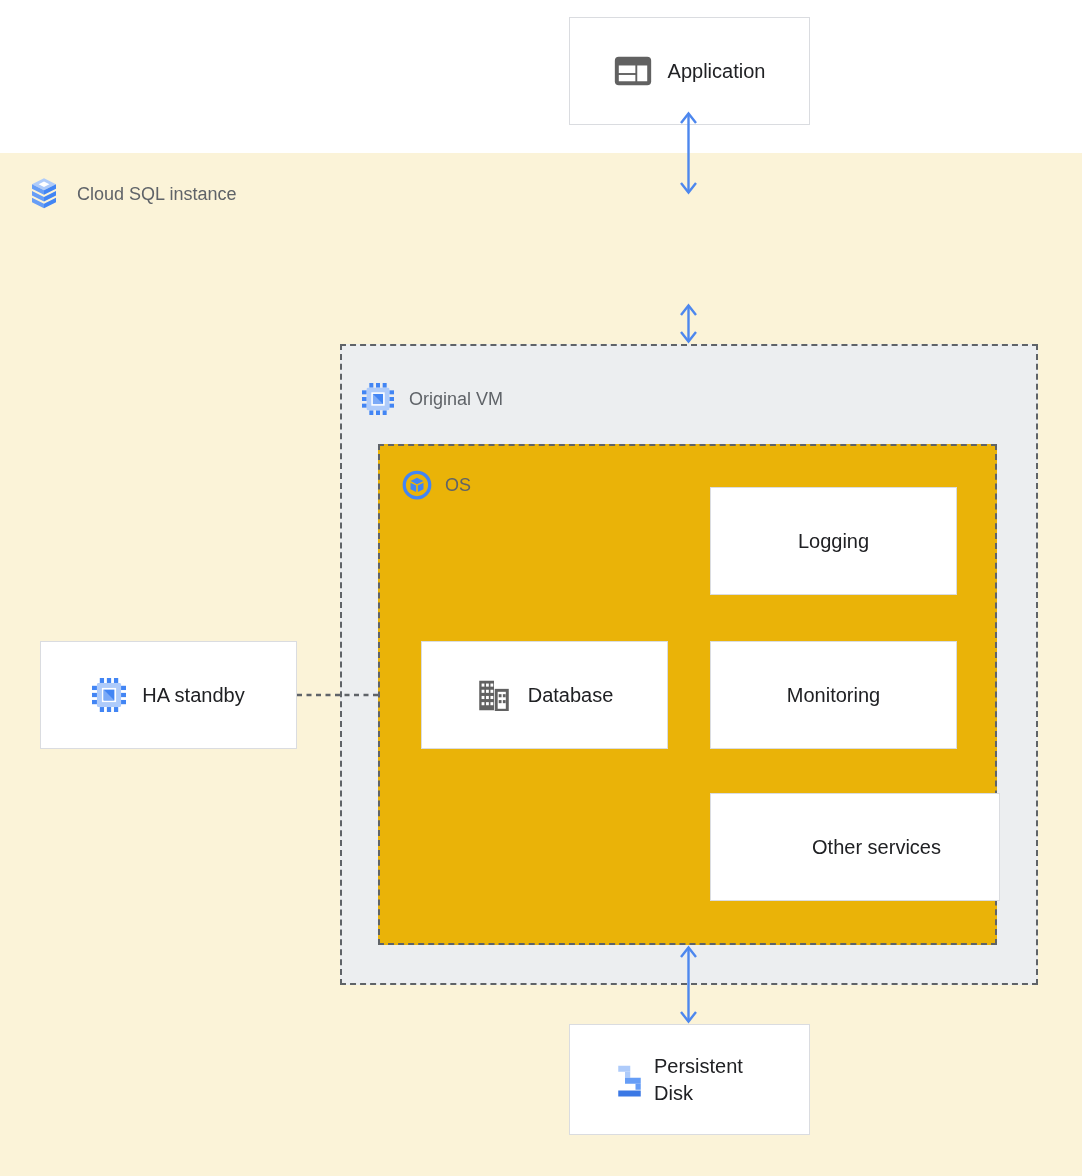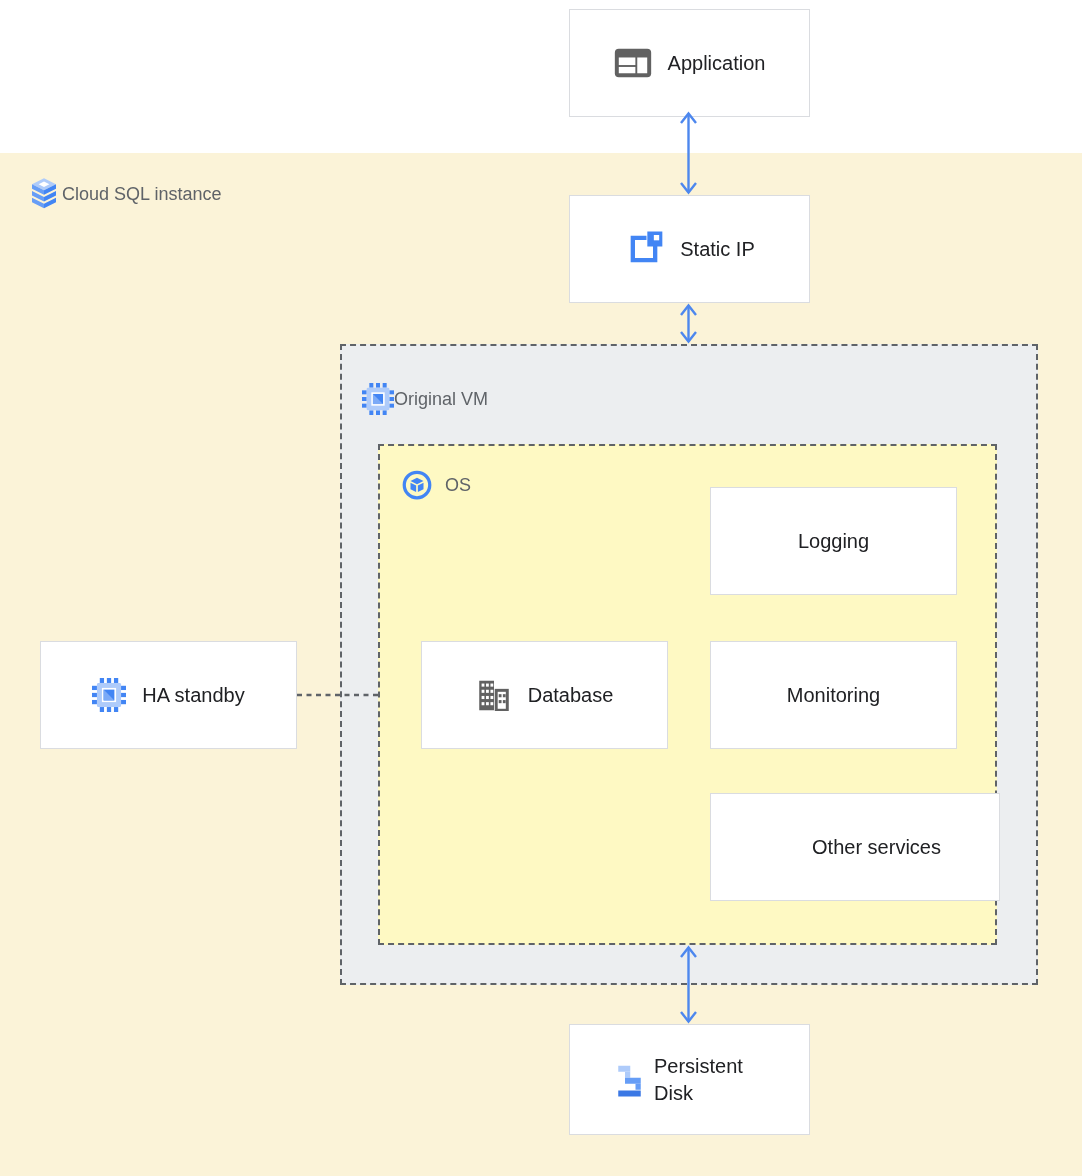--- a/index.html
+++ b/index.html
@@ -10,24 +10,24 @@
   .zone-yellow{
     position:absolute;left:0;top:153px;width:1082px;height:1023px;
     background:#fbf3d8;
   }
   .zone-vm{
     position:absolute;left:340px;top:344px;width:694px;height:637px;
     background:#eceef0;border:2px dashed #5f6368;
   }
   .zone-os{
     position:absolute;left:36px;top:98px;width:615px;height:497px;
-    background:#fef9c3;border:2px dashed #5f6368;
+    background:#eab308;border:2px dashed #5f6368;
   }
   .zone-label{
-    position:absolute;display:flex;align-items:center;
+    position:absolute;display:flex;align-items:center;gap:15px;
     color:#5f6368;font-size:18px;white-space:nowrap;
   }
   .node{
     position:absolute;background:#ffffff;border:1px solid #dadce0;
     display:flex;align-items:center;justify-content:center;gap:16px;
     color:#202124;font-size:20px;
   }
   .node .lbl{white-space:nowrap;}
   .node .lbl.wrap{white-space:normal;width:112px;line-height:27px;}
   .icon{display:flex;align-items:center;justify-content:center;flex:0 0 auto;}
@@ -92,42 +92,32 @@
             <polygon points="12,6.2 17.2,8.8 12,11.4 6.8,8.8" fill="#4285f4"></polygon>
             <polygon points="6.8,10.2 11.3,12.4 11.3,17.6 6.8,15.4" fill="#4285f4"></polygon>
             <polygon points="17.2,10.2 12.7,12.4 12.7,17.6 17.2,15.4" fill="#4285f4"></polygon>
           </svg>
         </span>
         <span>OS</span>
       </div>
     </div>
   </div>
 
-  <div class="node" style="left:569px;top:9px;width:239px;height:106px;">
+  <div class="node" style="left:569px;top:17px;width:239px;height:106px;">
     <span class="icon">
       <svg width="38" height="30" viewBox="0 0 24 19">
         <rect x="0.5" y="0.5" width="23" height="18" rx="2.5" fill="#616161"></rect>
         <rect x="3" y="6" width="10.5" height="4.8" fill="#ffffff"></rect>
         <rect x="3" y="12" width="10.5" height="4" fill="#ffffff"></rect>
         <rect x="14.7" y="6" width="6.3" height="10" fill="#ffffff"></rect>
       </svg>
     </span>
     <span class="lbl">Application</span>
   </div>
 
-  <div class="node" style="left:569px;top:195px;width:239px;height:106px;">
-    <span class="icon">
-      <svg width="40" height="40" viewBox="0 0 24 24">
-        <path d="M13.5 5.3 H5.3 V18.7 H18.7 V10" fill="none" stroke="#4285f4" stroke-width="2.6"></path>
-        <rect x="14" y="1.5" width="9" height="9" fill="#4285f4"></rect>
-        <rect x="17.9" y="3.6" width="3.2" height="3.2" fill="#ffffff"></rect>
-      </svg>
-    </span>
-    <span class="lbl">Static IP</span>
-  </div>
 
   <div class="node" style="left:40px;top:641px;width:255px;height:106px;">
     <span class="icon">
       <svg width="34" height="34" viewBox="0 0 24 24">
         <g fill="#4285f4">
           <rect x="5.5" y="0" width="3" height="3.5"></rect>
             <rect x="10.5" y="0" width="3" height="3.5"></rect>
             <rect x="15.5" y="0" width="3" height="3.5"></rect>
           <rect x="5.5" y="20.5" width="3" height="3.5"></rect>
             <rect x="10.5" y="20.5" width="3" height="3.5"></rect>

